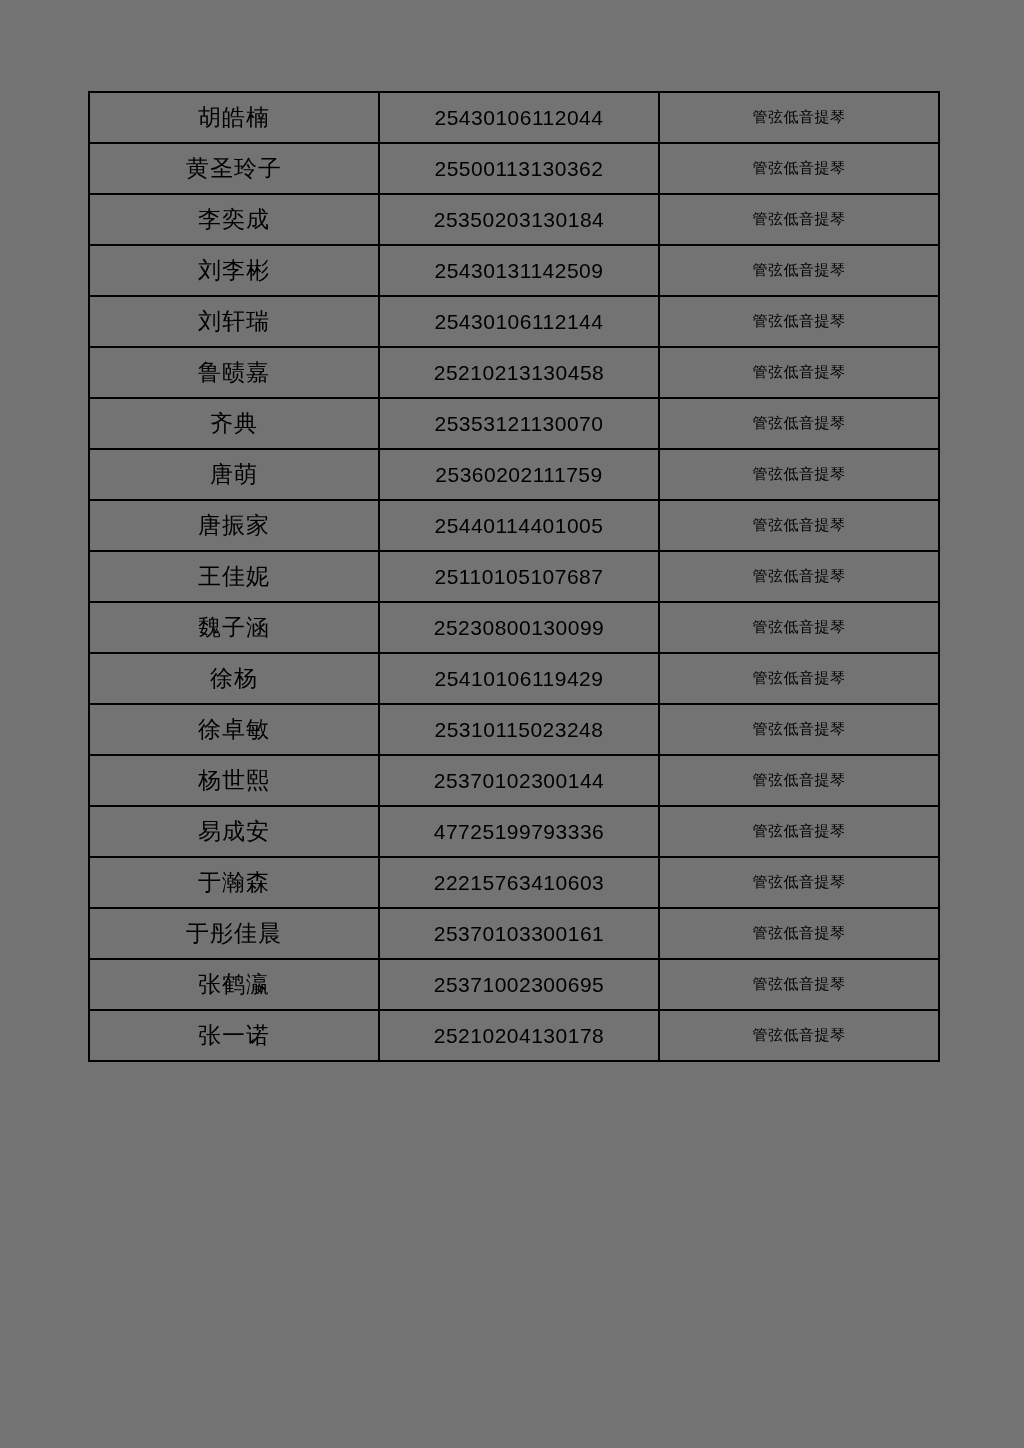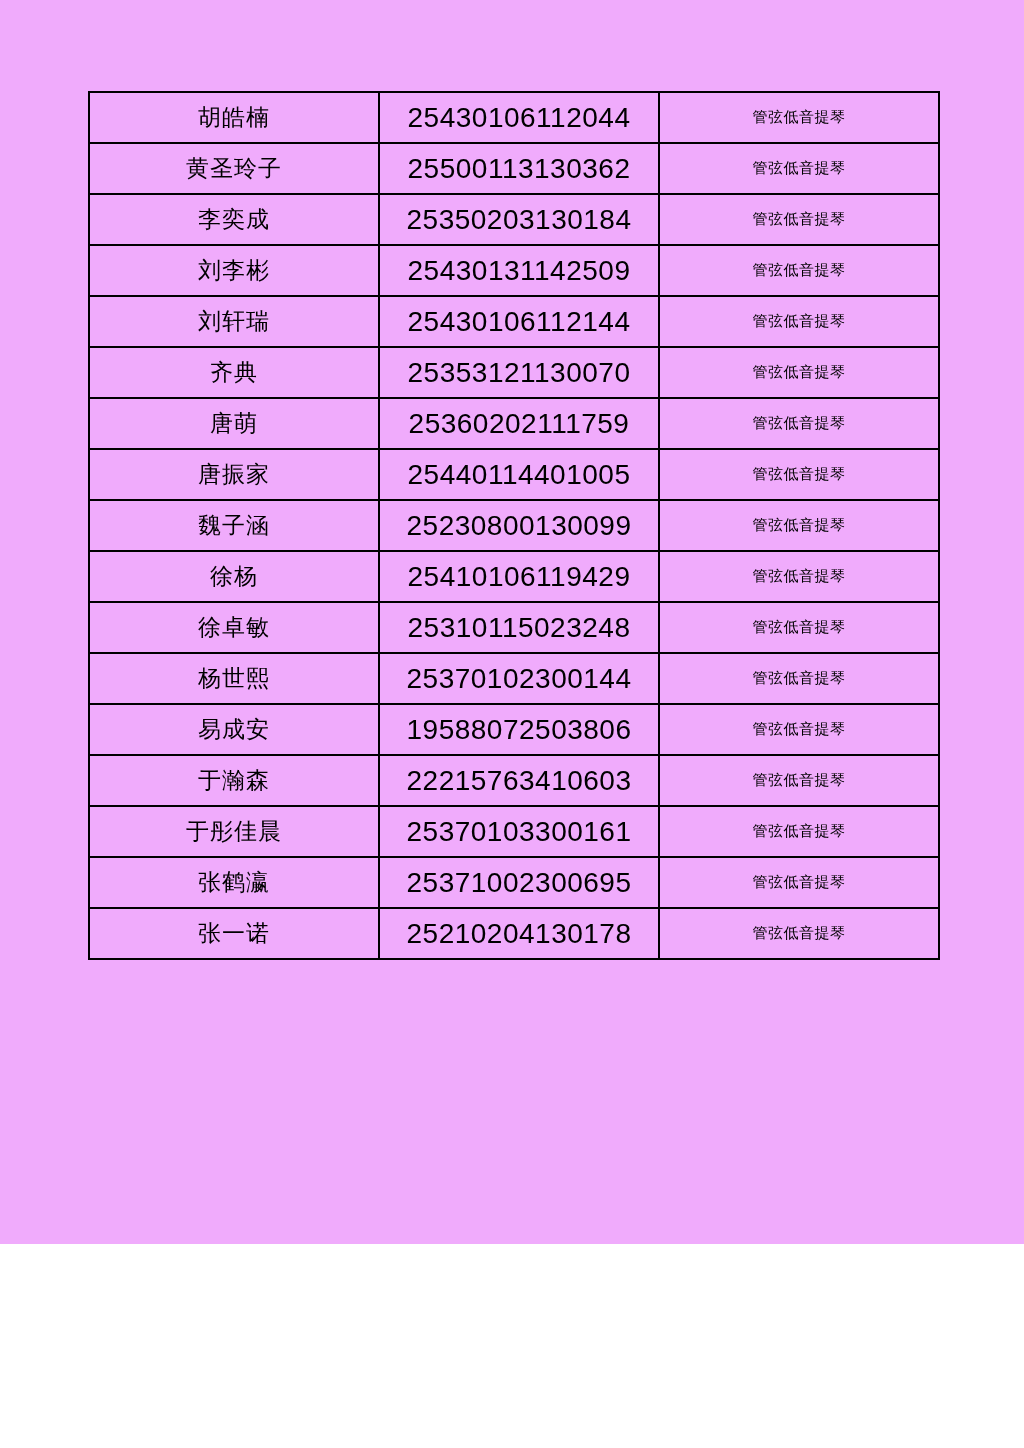--- a/index.html
+++ b/index.html
@@ -7,22 +7,22 @@
     padding: 0;
     background: #ffffff;
   }
   body {
     font-family: "Liberation Sans", "DejaVu Sans", sans-serif;
     color: #000000;
   }
   .page {
     position: relative;
     width: 1024px;
-    height: 1244px;
-    background: #f0abfc;
+    height: 1448px;
+    background: #737373;
     overflow: hidden;
   }
   table.roster {
     position: absolute;
     left: 88px;
     top: 91px;
     width: 850px;
     border-collapse: collapse;
     table-layout: fixed;
   }
@@ -33,21 +33,21 @@
     text-align: center;
     vertical-align: middle;
     overflow: hidden;
     white-space: nowrap;
   }
   table.roster td.name-cell {
     font-size: 23px;
     letter-spacing: 1px;
   }
   table.roster td.number-cell {
-    font-size: 28px;
+    font-size: 21px;
     letter-spacing: 0.5px;
   }
   table.roster td.category-cell {
     font-size: 15px;
     letter-spacing: 0.5px;
   }
   col.c-name { width: 290px; }
   col.c-number { width: 280px; }
   col.c-category { width: 280px; }
 </style>
@@ -81,32 +81,42 @@
           <td class="name-cell">刘李彬</td>
           <td class="number-cell">25430131142509</td>
           <td class="category-cell">管弦低音提琴</td>
         </tr>
         <tr>
           <td class="name-cell">刘轩瑞</td>
           <td class="number-cell">25430106112144</td>
           <td class="category-cell">管弦低音提琴</td>
         </tr>
         <tr>
+          <td class="name-cell">鲁赜嘉</td>
+          <td class="number-cell">25210213130458</td>
+          <td class="category-cell">管弦低音提琴</td>
+        </tr>
+        <tr>
           <td class="name-cell">齐典</td>
           <td class="number-cell">25353121130070</td>
           <td class="category-cell">管弦低音提琴</td>
         </tr>
         <tr>
           <td class="name-cell">唐萌</td>
           <td class="number-cell">25360202111759</td>
           <td class="category-cell">管弦低音提琴</td>
         </tr>
         <tr>
           <td class="name-cell">唐振家</td>
           <td class="number-cell">25440114401005</td>
+          <td class="category-cell">管弦低音提琴</td>
+        </tr>
+        <tr>
+          <td class="name-cell">王佳妮</td>
+          <td class="number-cell">25110105107687</td>
           <td class="category-cell">管弦低音提琴</td>
         </tr>
         <tr>
           <td class="name-cell">魏子涵</td>
           <td class="number-cell">25230800130099</td>
           <td class="category-cell">管弦低音提琴</td>
         </tr>
         <tr>
           <td class="name-cell">徐杨</td>
           <td class="number-cell">25410106119429</td>
@@ -117,21 +127,21 @@
           <td class="number-cell">25310115023248</td>
           <td class="category-cell">管弦低音提琴</td>
         </tr>
         <tr>
           <td class="name-cell">杨世熙</td>
           <td class="number-cell">25370102300144</td>
           <td class="category-cell">管弦低音提琴</td>
         </tr>
         <tr>
           <td class="name-cell">易成安</td>
-          <td class="number-cell">19588072503806</td>
+          <td class="number-cell">47725199793336</td>
           <td class="category-cell">管弦低音提琴</td>
         </tr>
         <tr>
           <td class="name-cell">于瀚森</td>
           <td class="number-cell">22215763410603</td>
           <td class="category-cell">管弦低音提琴</td>
         </tr>
         <tr>
           <td class="name-cell">于彤佳晨</td>
           <td class="number-cell">25370103300161</td>

